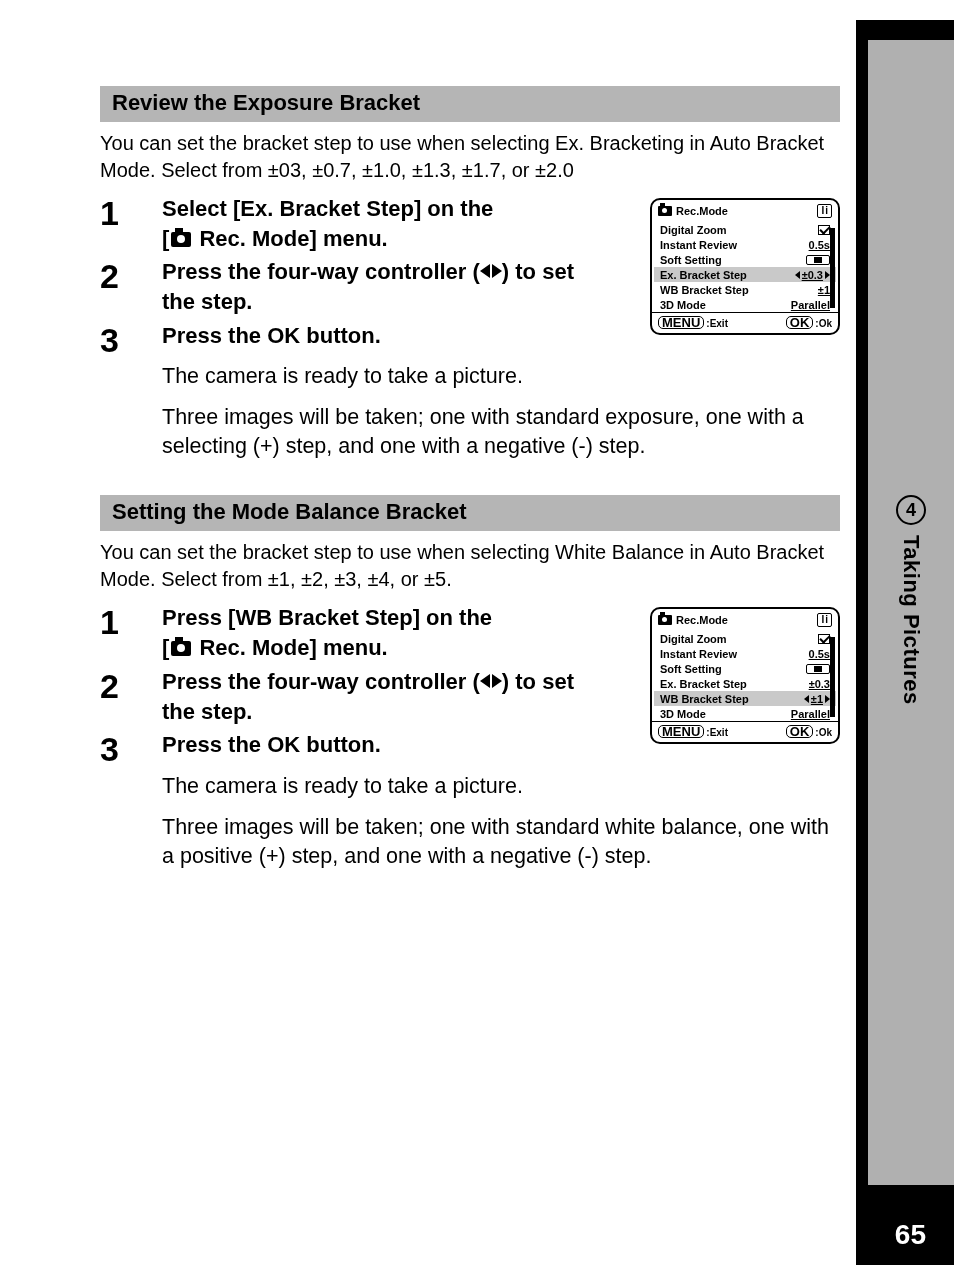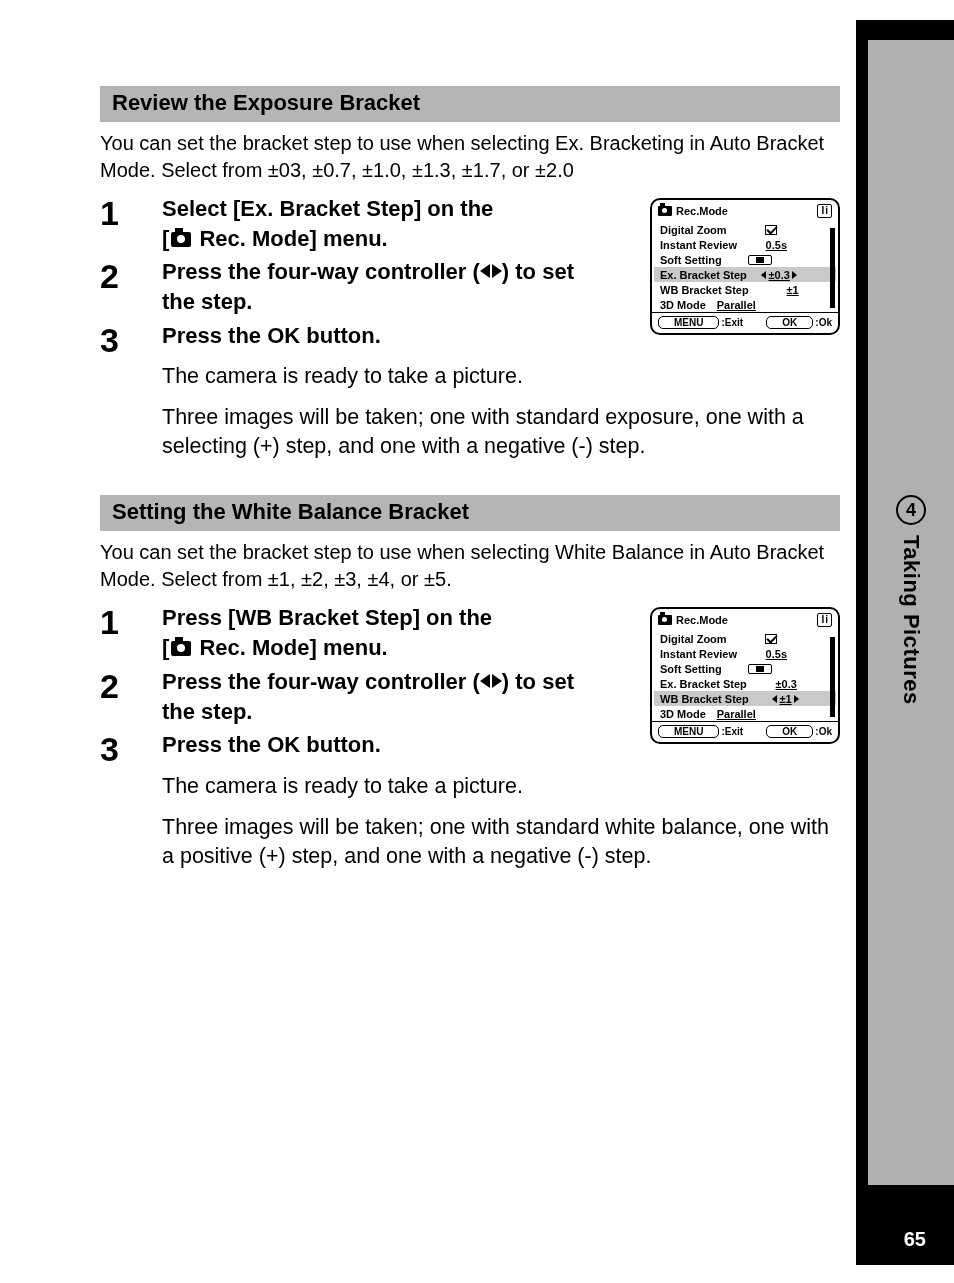--- a/index.html
+++ b/index.html
@@ -58,21 +58,21 @@
     font-weight: bold;
     color: #000;
     margin-top: 10px;
     letter-spacing: 0.5px;
   }
   .page-number {
     position: absolute;
     bottom: 14px;
     right: 28px;
     color: #fff;
-    font-size: 20px;
+    font-size: 28px;
     font-weight: bold;
   }
 
   
   .content {
     position: absolute;
     left: 100px;
     top: 86px;
     width: 740px;
   }
@@ -192,20 +192,21 @@
     border: 1.5px solid #000;
     border-radius: 2px;
     padding: 0 3px;
     font-size: 10px;
     line-height: 12px;
     display: flex;
     gap: 1px;
   }
   .lcd-row {
     display: flex;
+    justify-content: space-between;
     align-items: center;
     height: 15px;
     padding: 0 2px;
   }
   .lcd-row .val { text-align: right; min-width: 50px; display:flex; align-items:center; justify-content:flex-end; gap:2px;text-decoration:underline;}
   .lcd-row.sel { background: #c9c9c9; margin: 0 -4px; padding: 0 6px; }
   .mini-tri-l, .mini-tri-r {
     display: inline-block; width:0; height:0;
   }
   .mini-tri-l { border-top:4px solid transparent; border-bottom:4px solid transparent; border-right:5px solid #000;}
@@ -224,21 +225,21 @@
   }
   .side-scroll {
     position:absolute; right:3px; top:28px; bottom:4px; width:5px; background:#000;
   }
   .lcd-footer {
     border-top: 1.5px solid #000;
     display:flex; justify-content: space-between;
     padding: 3px 6px 4px 6px;
     font-size: 10px;
   }
-  .pill { display:inline-block; border:1.2px solid #000; border-radius:5px; padding:0 15px; font-size:10px; line-height:11px; margin-right:2px;}
+  .pill { display:inline-block; border:1.2px solid #000; border-radius:5px; padding:0 3px; font-size:13px; line-height:11px; margin-right:2px;}
 
   .spacer-30 { height: 30px; }
 </style>
 </head>
 <body>
 
 <div class="page">
 
   <div class="right-edge">
     <div class="right-inner">
@@ -331,21 +332,21 @@
         <div class="step-body">
           <div class="step-title">Press the OK button.</div>
           <div class="step-note">The camera is ready to take a picture.</div>
           <div class="step-note">Three images will be taken; one with standard exposure, one with a selecting (+) step, and one with a negative (-) step.</div>
         </div>
       </div>
     </div>
 
     <div class="spacer-30"></div>
 
-    <div class="section-header">Setting the White Balance Bracket</div>
+    <div class="section-header">Setting the Mode Balance Bracket</div>
     <div class="intro">You can set the bracket step to use when selecting White Balance in Auto Bracket Mode. Select from ±1, ±2, ±3, ±4, or ±5.</div>
 
     <div class="step-block" style="min-height:170px;">
 
       <div class="lcd" style="top:4px; right:0;">
         <div class="lcd-body">
           <div class="side-scroll"></div>
           <div class="lcd-title-row">
             <span class="lcd-title-left">
               <span class="mini-cam"></span>

